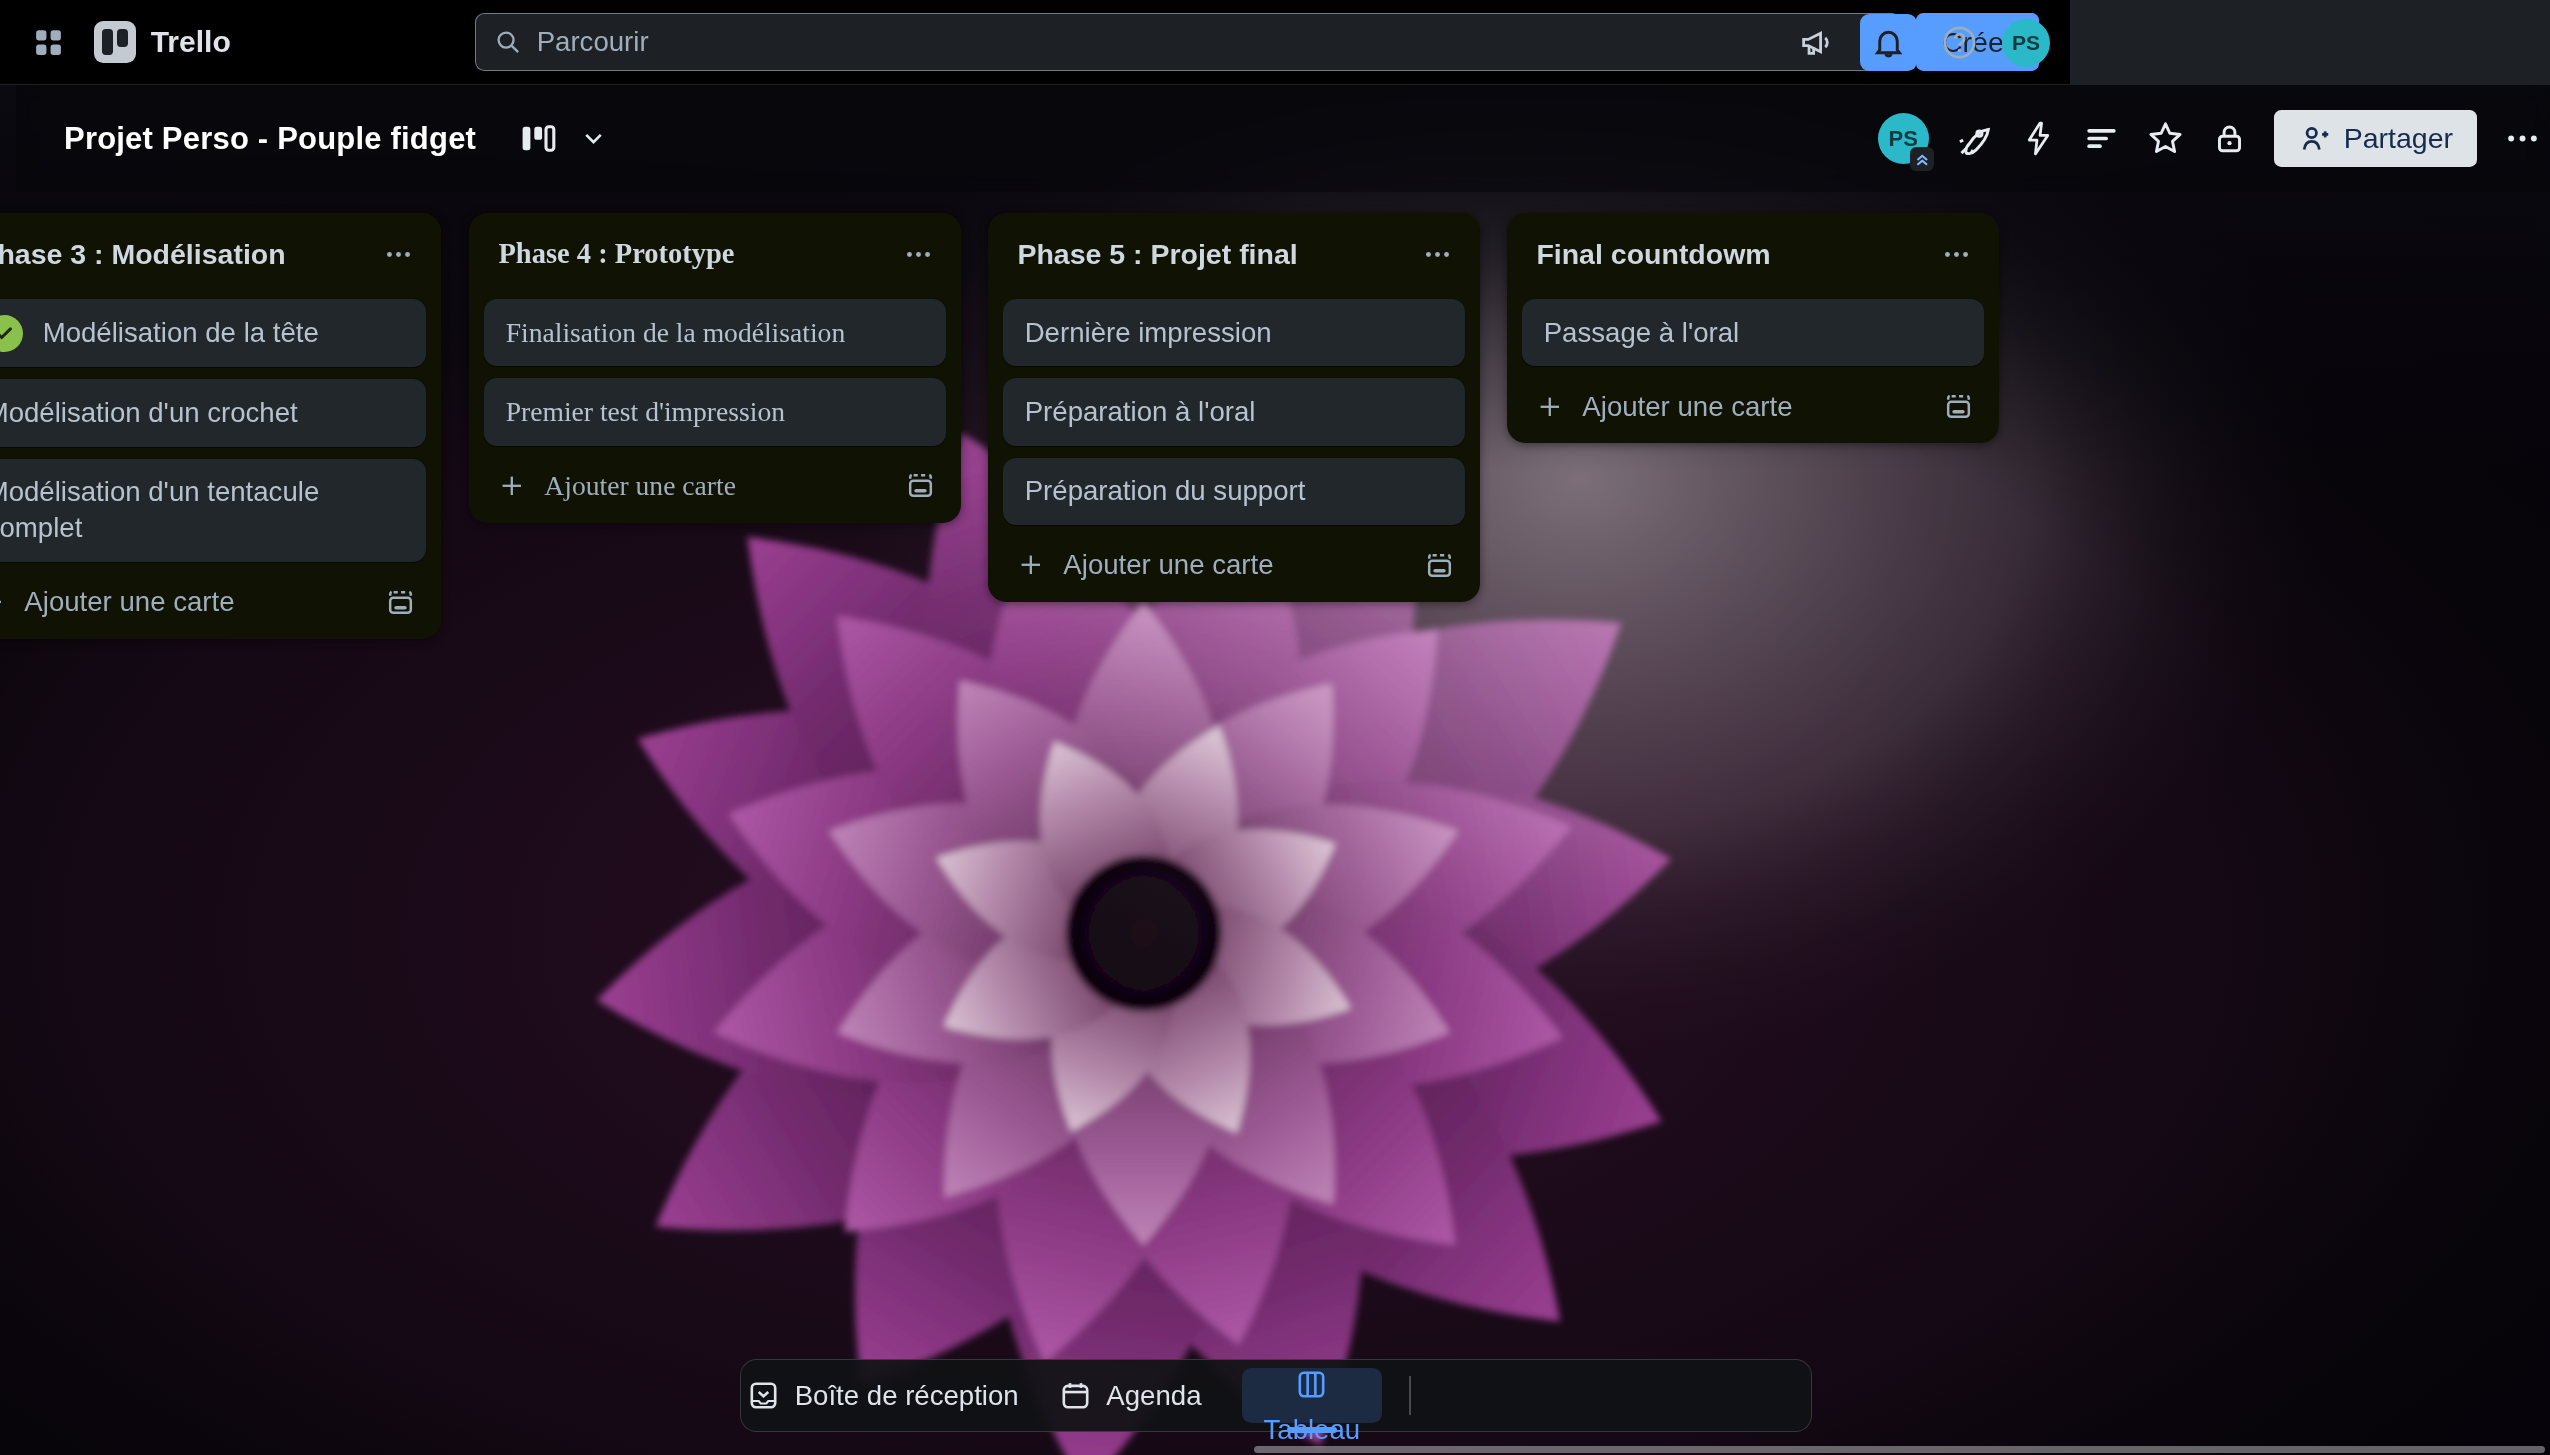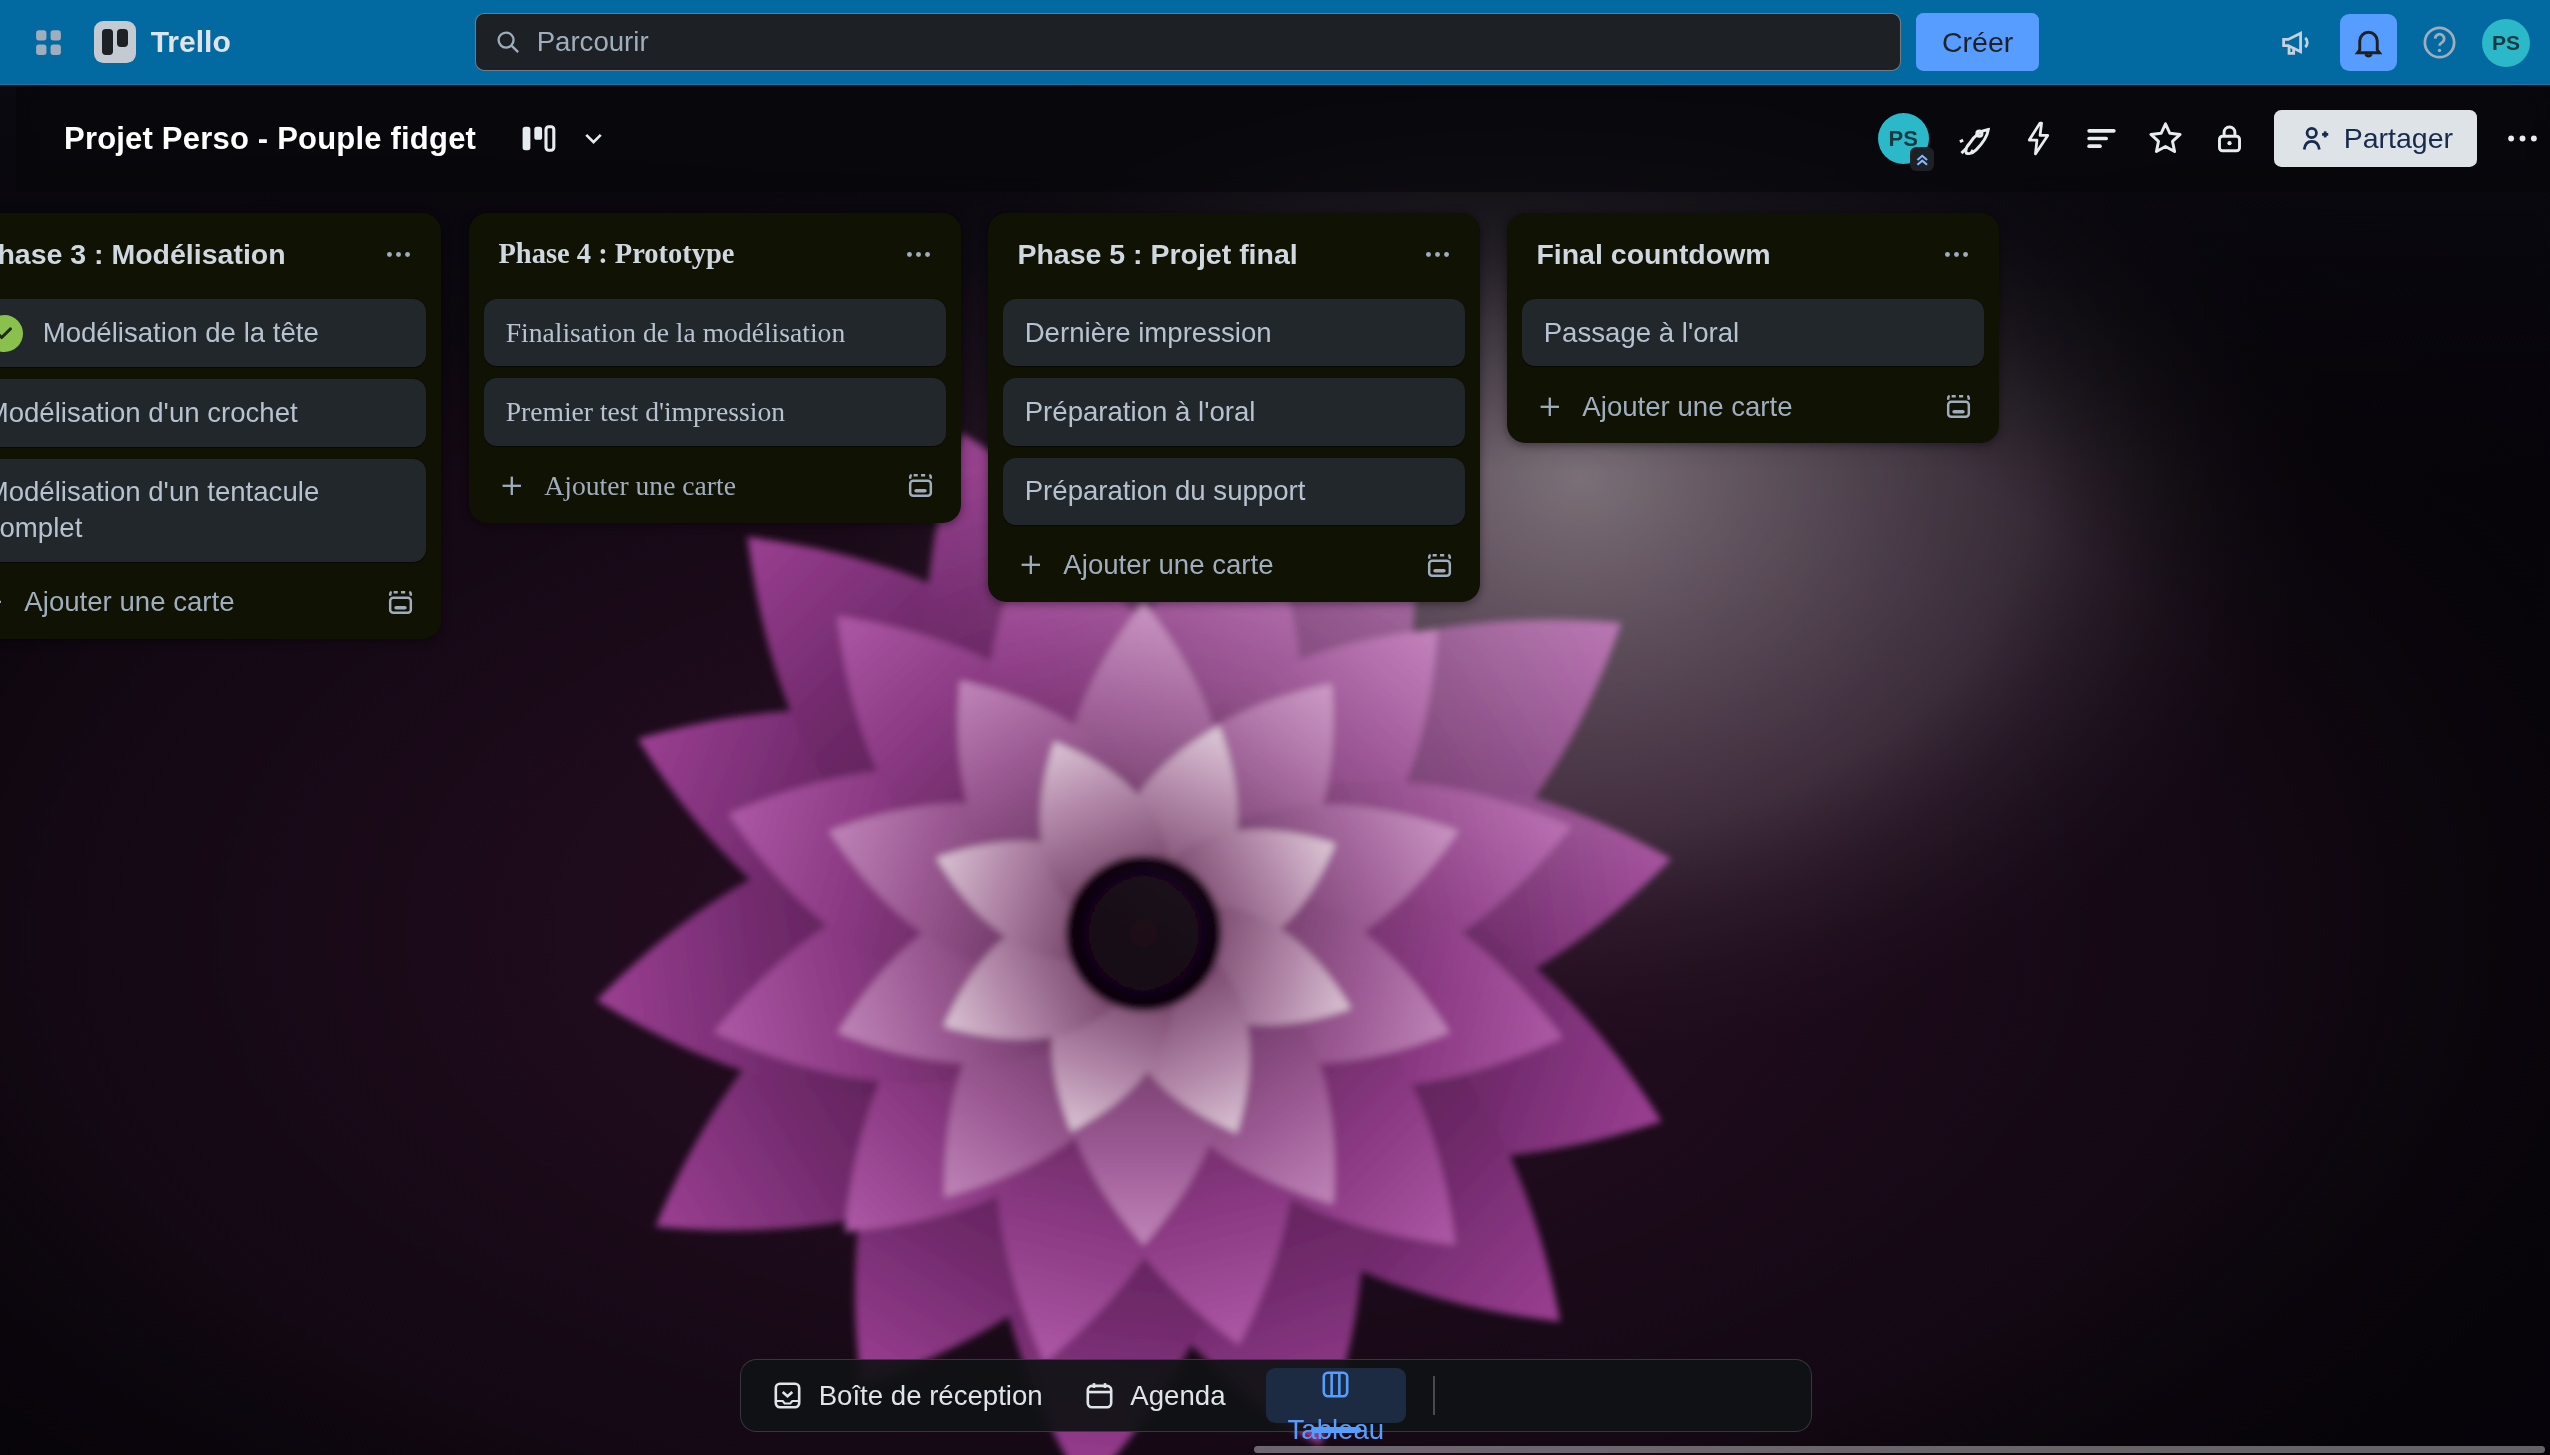--- a/index.html
+++ b/index.html
@@ -5,21 +5,21 @@
   * { margin:0; padding:0; box-sizing:border-box; }
   html,body { width:2550px; height:1455px; overflow:hidden; background:#1D2125;
               font-family:"Liberation Sans", sans-serif; }
   .stage { position:relative; width:2550px; height:1455px; overflow:hidden; }
 
   
   .photo { position:absolute; left:0; top:85px; width:2550px; height:1371px; }
   .photo svg { display:block; }
 
   
-  .navbar { position:absolute; left:0; top:0; width:2550px; height:85px; background:#0369a1;
+  .navbar { position:absolute; left:0; top:0; width:2070px; height:85px; background:#000000;
             border-bottom:0.9px solid rgba(159,173,188,.18); display:flex; align-items:center; z-index:40; }
   .nav-left { display:flex; align-items:center; gap:22px; padding-left:24px; }
   .grid-btn { width:48px; height:48px; border-radius:7.3px; display:flex; align-items:center; justify-content:center; }
   .logo-wrap { display:flex; align-items:center; gap:14.7px; }
   .logo-sq { width:42px; height:42px; border-radius:9.2px; background:#C3CAD1; position:relative; }
   .logo-sq i { position:absolute; top:8.3px; width:11px; border-radius:3.7px; background:#1D2125; display:block; }
   .logo-sq i.b1 { left:8.3px; height:26px; }
   .logo-sq i.b2 { right:8.3px; height:17.5px; }
   .logo-text { font-size:30px; font-weight:700; color:#DEE4EA; }
   .search { position:absolute; left:475px; top:13px; width:1426px; height:58px; border:1.8px solid rgba(140,155,171,.75);
@@ -61,21 +61,21 @@
   .list-footer { margin-top:14.7px; display:flex; align-items:center; gap:18.4px; padding:9.2px 9.2px 5.5px 14.7px;
                  color:#9FADBC; font-size:27.6px; }
   .tpl-btn { margin-left:auto; display:flex; color:#9FADBC; }
   .add-list-btn { position:absolute; left:2026px; top:0; width:503px; height:81px; border-radius:14.7px;
                   background:rgba(255,255,255,.16); backdrop-filter:blur(7.3px); display:flex; align-items:center;
                   gap:20px; padding:0 27.6px; color:#F2F4F6; font-size:28.5px; border:none; }
 
   
   .bottom-bar { position:absolute; left:740px; top:1359px; width:1072px; height:73px; border-radius:16.5px;
                 background:rgba(16,18,21,.92); border:1.8px solid rgba(160,172,184,.25); backdrop-filter:blur(5.5px);
-                display:flex; align-items:center; padding:0 30px; gap:40px; z-index:35; color:#DEE4EA; }
+                display:flex; align-items:center; padding:0 6px; gap:40px; z-index:35; color:#DEE4EA; }
   .bb-item { display:flex; align-items:center; gap:14.7px; font-size:27.6px; white-space:nowrap; }
   .bb-item.active { background:#1C2B41; color:#579DFF; border-radius:9.2px; height:55px; padding:0 22px;
                     position:relative; gap:13px;flex-direction:column; }
   .bb-item.active::after { content:""; position:absolute; left:50%; transform:translateX(-50%); bottom:-10px;
                            width:50px; height:6.4px; border-radius:3.7px; background:#579DFF; }
   .bb-divider { width:1.8px; height:39px; background:rgba(200,208,216,.3); margin:0 -13px; }
   .bb-item.outlined { border:2.8px solid #C87BEE; border-radius:14.7px; height:61px; padding:0 24px; gap:14.7px; }
   .hscroll { position:absolute; left:1254px; bottom:1.8px; width:1291px; height:7.3px; border-radius:3.7px;
              background:rgba(255,255,255,.38); z-index:50; }
   svg { display:block; }

